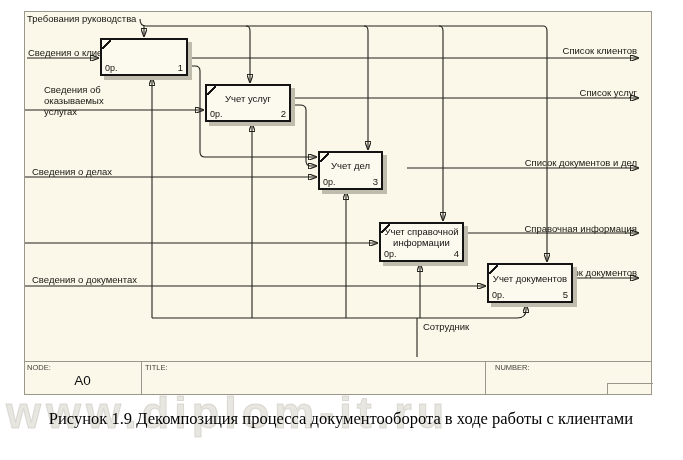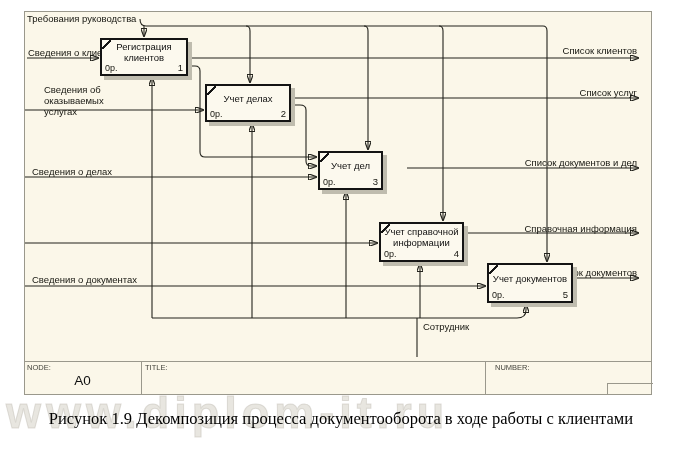--- a/index.html
+++ b/index.html
@@ -110,27 +110,26 @@
       <path d="M152,318 V78" marker-end="url(#ah)"></path>
       <path d="M252,318 V124" marker-end="url(#ah)"></path>
       <path d="M346,318 V192" marker-end="url(#ah)"></path>
       <path d="M420,318 V264" marker-end="url(#ah)"></path>
       <path d="M417,318 V357"></path>
     </g>
   </svg>
 
   <div class="abox b1">
     <span class="fold"></span>
-    <span class="name">Регистрация клиентов</span>
     <span class="cost">0р.</span>
     <span class="num">1</span>
   </div>
   <div class="abox b2">
     <span class="fold"></span>
-    <span class="name">Учет делах</span>
+    <span class="name">Учет услуг</span>
     <span class="cost">0р.</span>
     <span class="num">2</span>
   </div>
   <div class="abox b3">
     <span class="fold"></span>
     <span class="name">Учет дел</span>
     <span class="cost">0р.</span>
     <span class="num">3</span>
   </div>
   <div class="abox b4">

